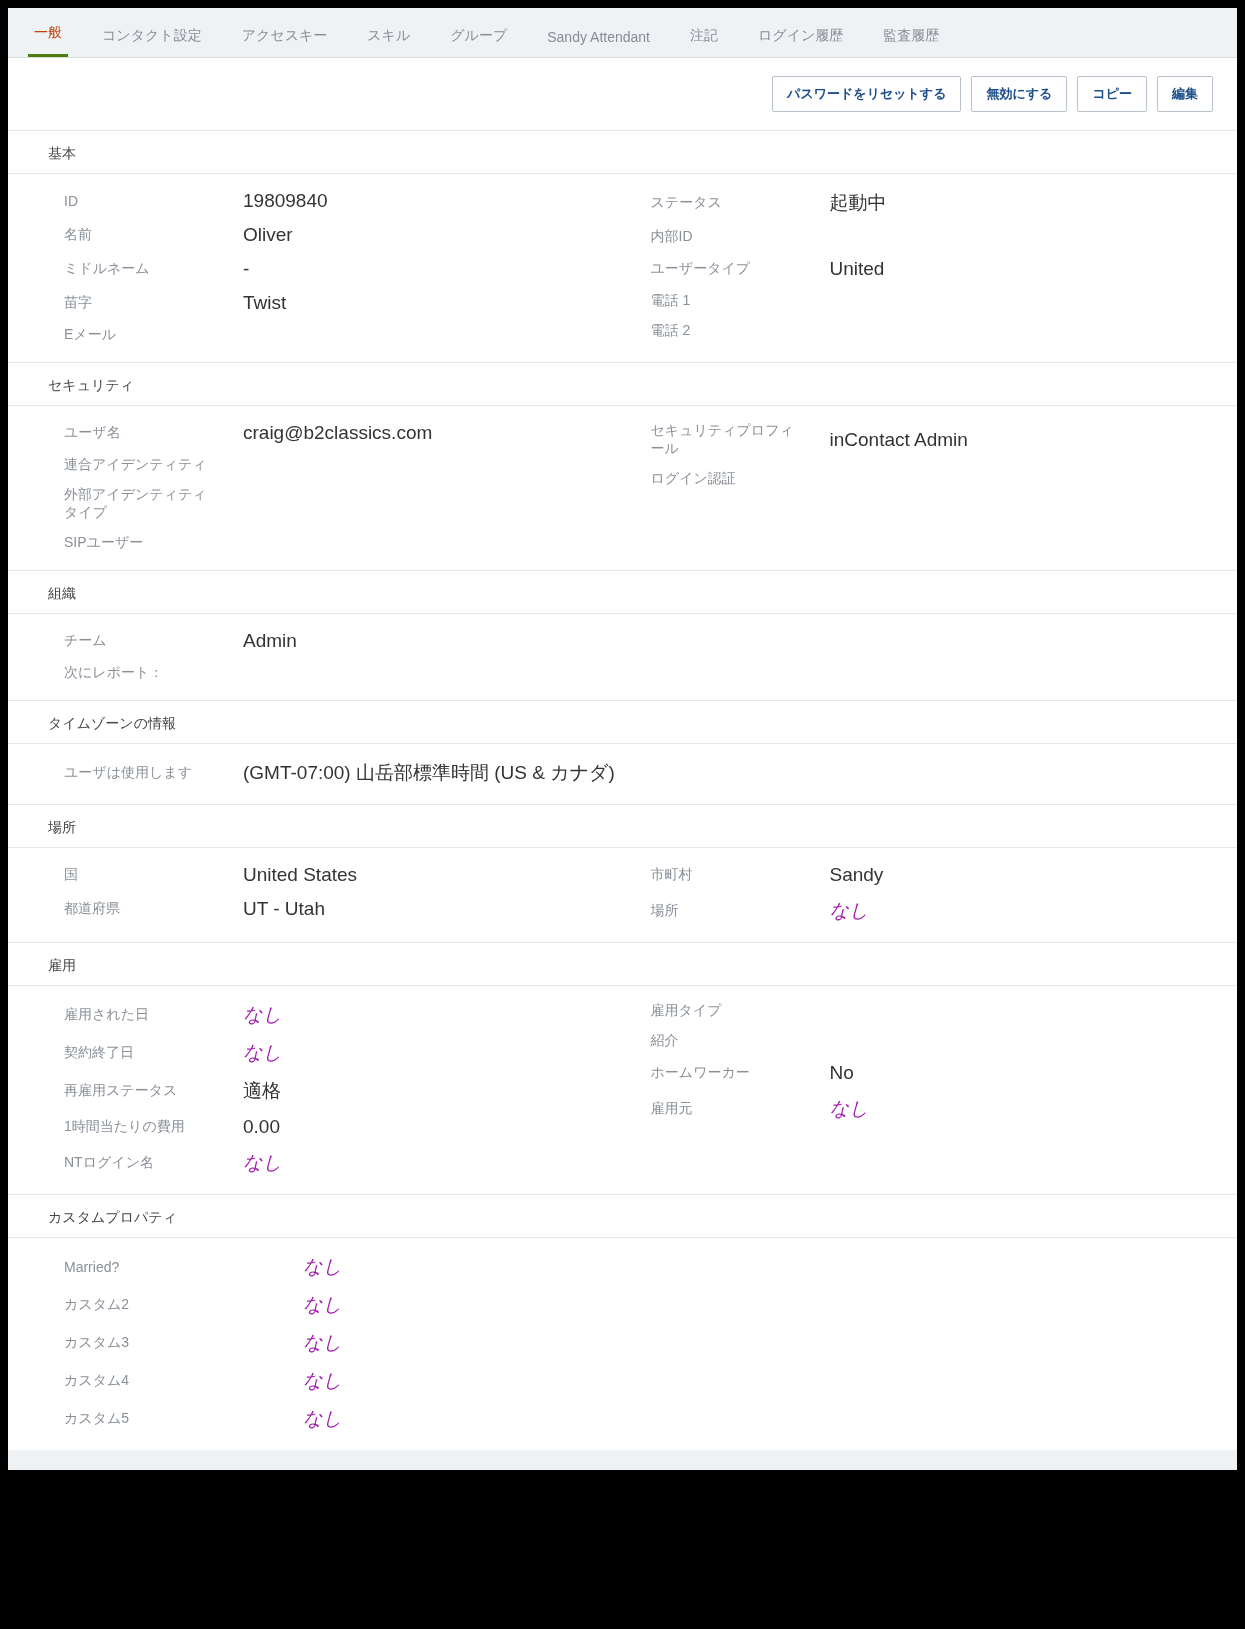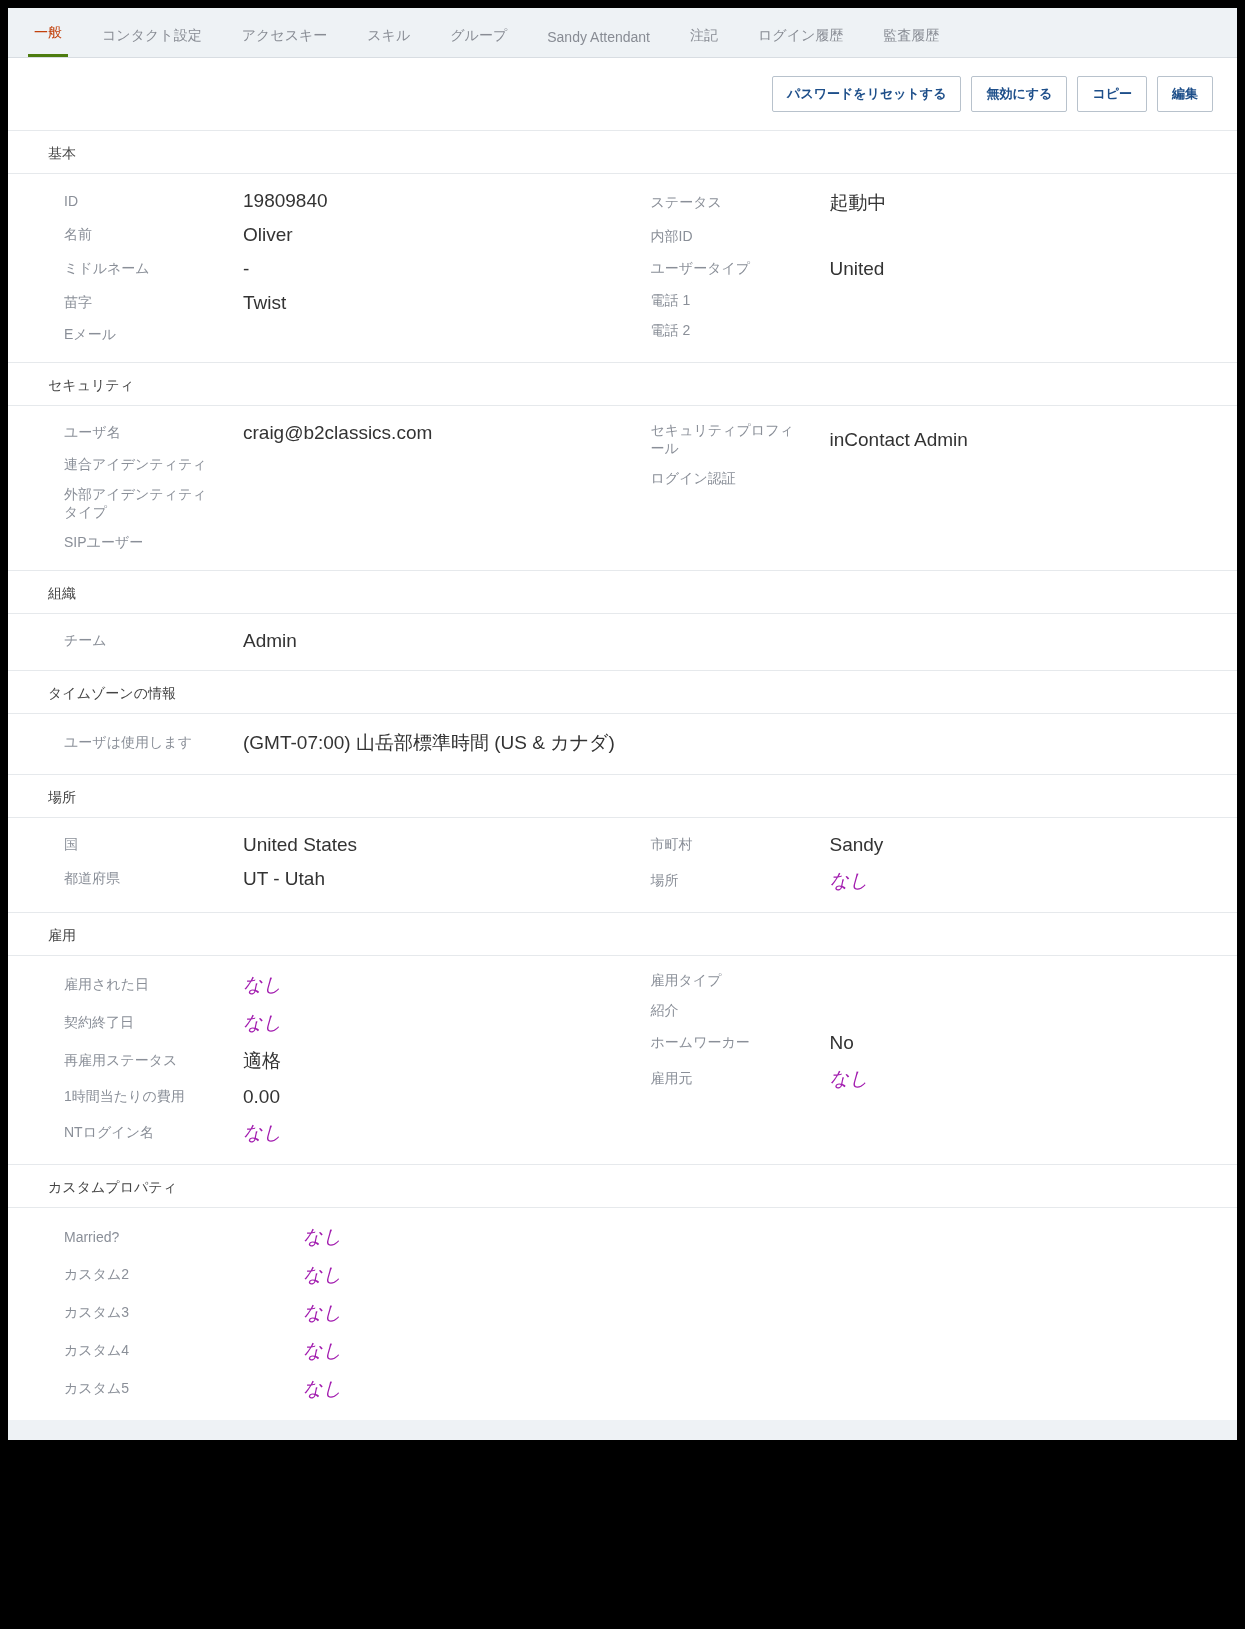--- a/index.html
+++ b/index.html
@@ -208,20 +208,24 @@
       </div>
     </div>
 
     <div class="section-header">組織</div>
     <div class="section-body single">
       <div class="col">
         <div class="field">
             <div class="field-label">チーム</div>
             <div class="field-value">Admin</div>
           </div>
+        <div class="field">
+            <div class="field-label">次にレポート：</div>
+            <div class="field-value"></div>
+          </div>
       </div>
     </div>
 
     <div class="section-header">タイムゾーンの情報</div>
     <div class="section-body single">
       <div class="col">
         <div class="field">
             <div class="field-label">ユーザは使用します</div>
             <div class="field-value">(GMT-07:00) 山岳部標準時間 (US &amp; カナダ)</div>
           </div>

